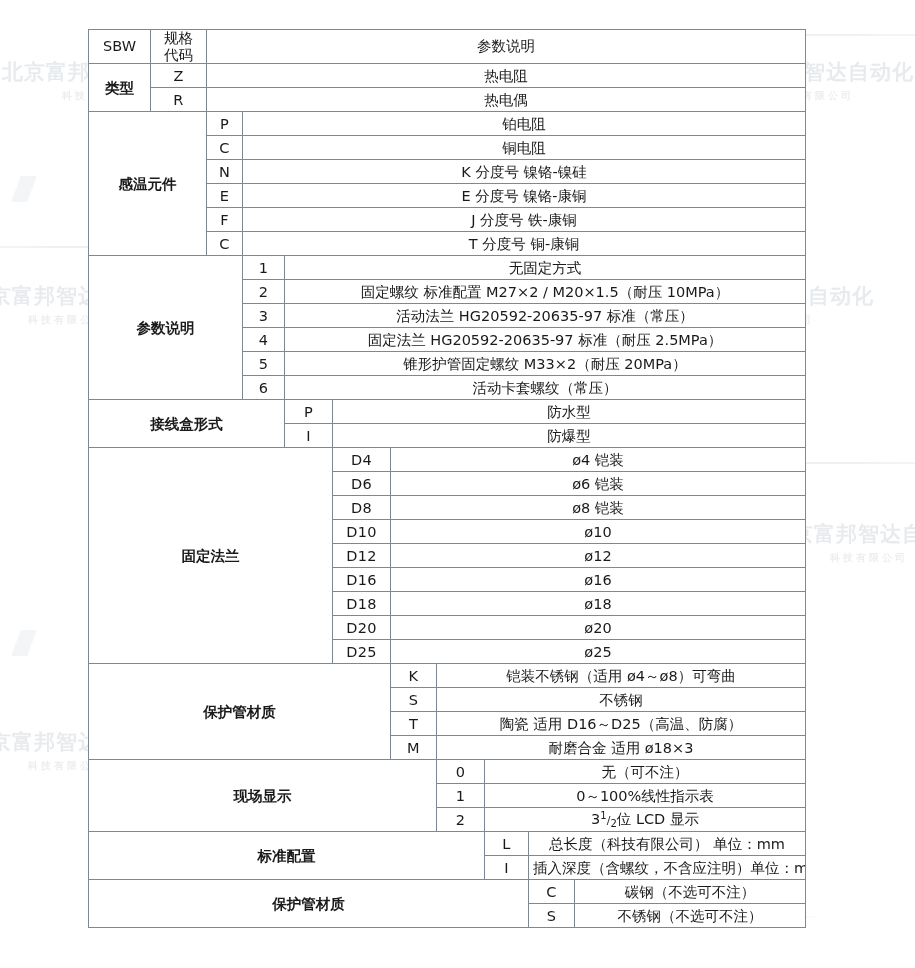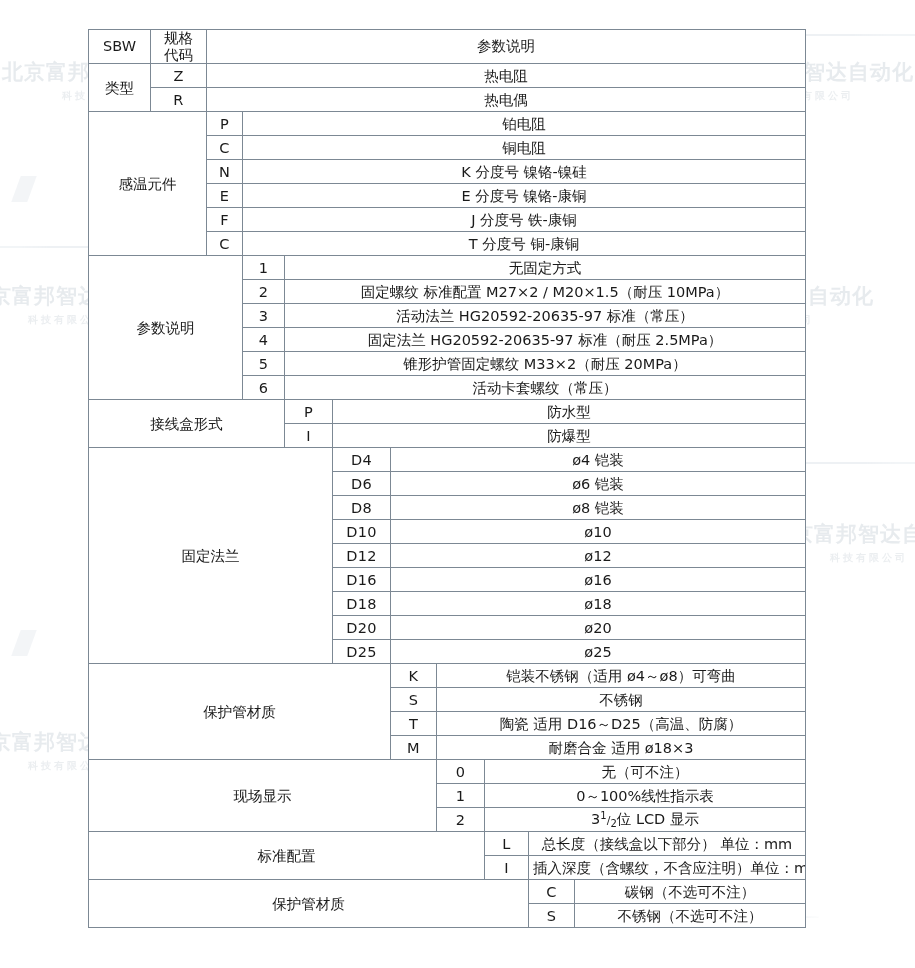--- a/index.html
+++ b/index.html
@@ -72,20 +72,21 @@
     box-sizing: border-box;
     overflow: hidden;
     white-space: nowrap;
   }
   
   td.lbl {
     background: #d2e0ea;
     font-size: 15.5px;
     text-align: left;
     padding-left: 13px;
+    font-weight: bold;
   }
   td.lbl.ctr { text-align: center; padding-left: 4px; }
   td.hdr {
     background: #d2e0ea;
     font-size: 15.5px;
     font-weight: 400;
   }
   td.code {
     font-size: 14.5px;
     letter-spacing: .3px;
@@ -330,21 +331,21 @@
     <tr>
       <td class="code">2</td>
       <td class="desc" colspan="3">
         3<span class="frac"><sup>1</sup>/<sub>2</sub></span>位 LCD <span class="uline">显示</span>
       </td>
     </tr>
 
     <tr>
       <td class="lbl" colspan="8" rowspan="2">标准配置</td>
       <td class="code">L</td>
-      <td class="desc small" colspan="2">总长度（接线盒以下部分）  单位：mm</td>
+      <td class="desc small" colspan="2">总长度（科技有限公司）  单位：mm</td>
     </tr>
     <tr>
       <td class="code">I</td>
       <td class="desc small" colspan="2">插入深度（含螺纹，不含应注明）单位：mm</td>
     </tr>
 
     <tr>
       <td class="lbl" colspan="9" rowspan="2">保护管材质</td>
       <td class="code">C</td>
       <td class="desc">碳钢（不选可不注）</td>

